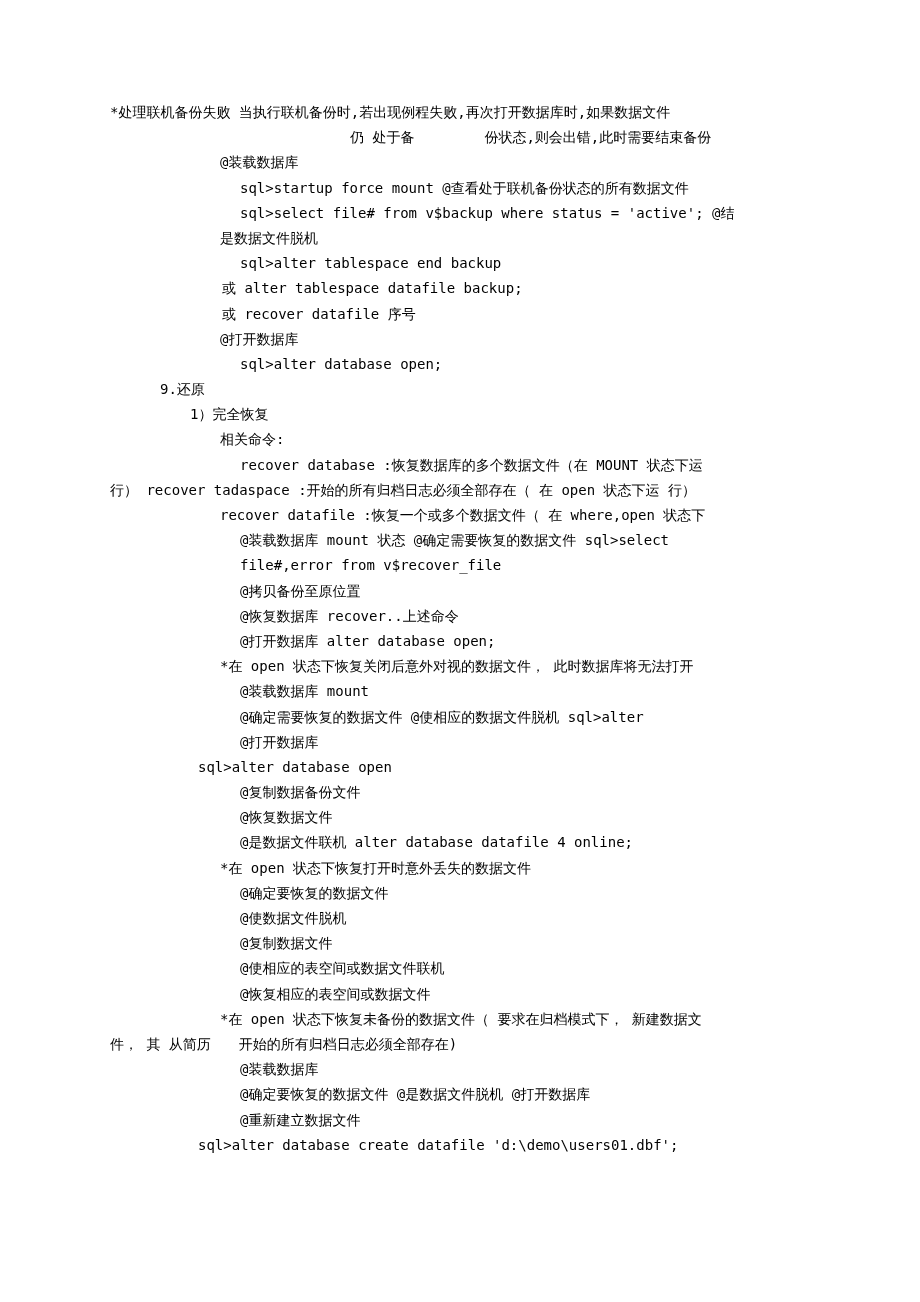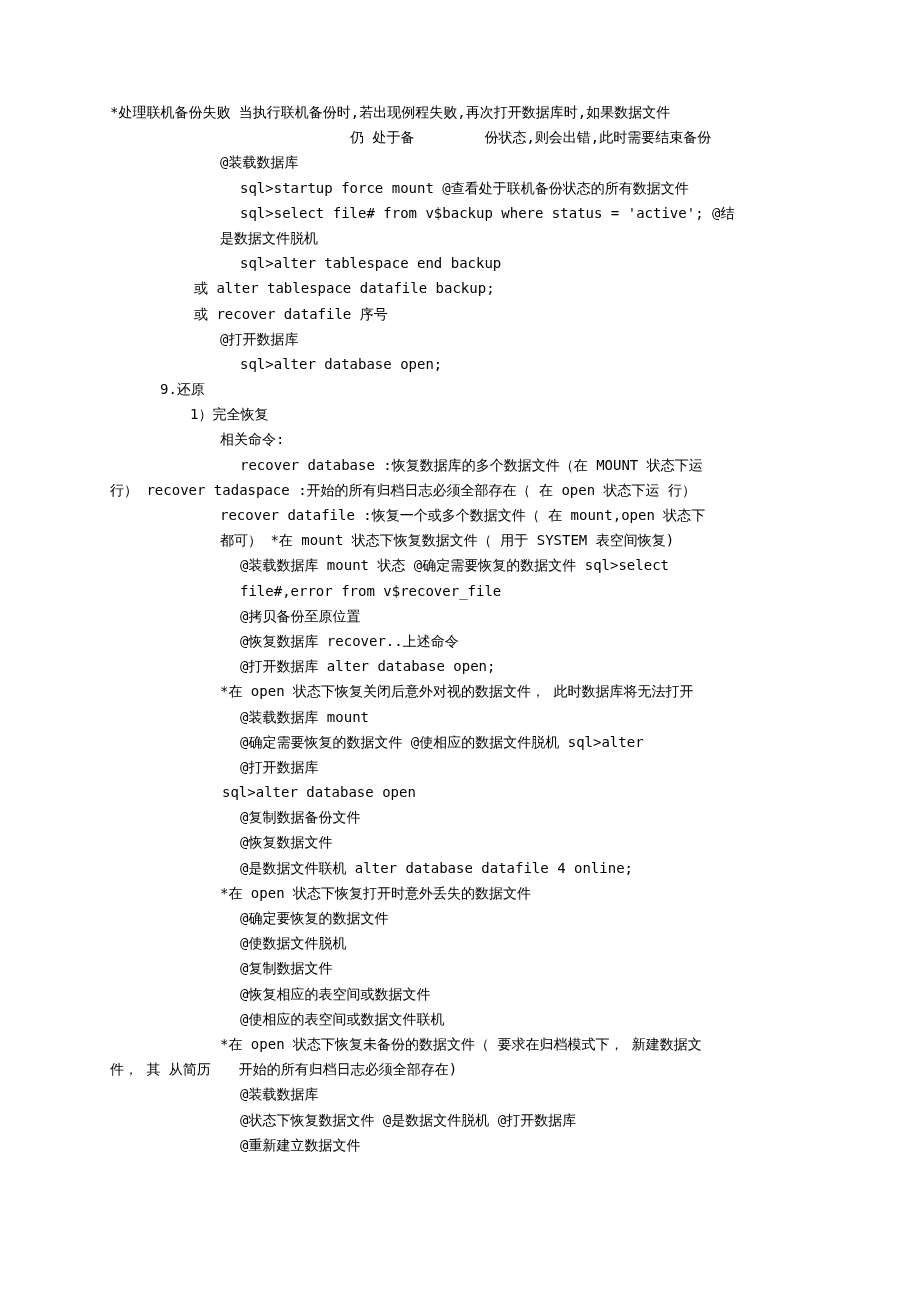--- a/index.html
+++ b/index.html
@@ -1,22 +1,22 @@
 <!DOCTYPE html>
 <html><head>
 <meta charset="utf-8">
 <style>
 html,body{margin:0;padding:0;background:#fff}
 body{width:920px;height:1302px;font-family:"SimSun","Songti SC","MS Mincho",monospace;font-size:14px;line-height:1.8;color:#000;box-sizing:border-box;padding:100px 110px 0 110px}
 .l{display:block}
 .i0{margin-left:0}
 .i1{margin-left:110px}
 .i2{margin-left:130px}
-.i3{margin-left:84px}
-.i4{margin-left:112px}
+.i3{margin-left:112px}
+.i4{margin-left:88px}
 .i5{margin-left:50px}
 .i6{margin-left:80px}
 .ix{margin-left:240px}
 </style>
 </head>
 <body>
 
 <div id="doc">
     <div class="l i0">*处理联机备份失败 当执行联机备份时,若出现例程失败,再次打开数据库时,如果数据文件</div>
     <div class="l ix">仍 处于备　　　　　份状态,则会出错,此时需要结束备份</div>
@@ -27,39 +27,39 @@
     <div class="l i2">sql&gt;alter tablespace end backup</div>
     <div class="l i3">或 alter tablespace datafile backup;</div>
     <div class="l i3">或 recover datafile 序号</div>
     <div class="l i1">@打开数据库</div>
     <div class="l i2">sql&gt;alter database open;</div>
     <div class="l i5">9.还原</div>
     <div class="l i6">1）完全恢复</div>
     <div class="l i1">相关命令:</div>
     <div class="l i2">recover database :恢复数据库的多个数据文件（在 MOUNT 状态下运</div>
     <div class="l i0">行） recover tadaspace :开始的所有归档日志必须全部存在（ 在 open 状态下运 行）</div>
-    <div class="l i1">recover datafile :恢复一个或多个数据文件（ 在 mount,open 状态下</div>
-    <div class="l i1">都可） *在 mount 状态下恢复数据文件（ 用于 SYSTEM 表空间恢复)</div>
+    <div class="l i1">recover datafile :恢复一个或多个数据文件（ 在 where,open 状态下</div>
     <div class="l i2">@装载数据库 mount 状态 @确定需要恢复的数据文件 sql&gt;select </div>
     <div class="l i2">file#,error from v$recover_file</div>
     <div class="l i2">@拷贝备份至原位置</div>
     <div class="l i2">@恢复数据库 recover..上述命令</div>
     <div class="l i2">@打开数据库 alter database open;</div>
     <div class="l i1">*在 open 状态下恢复关闭后意外对视的数据文件， 此时数据库将无法打开</div>
     <div class="l i2">@装载数据库 mount</div>
     <div class="l i2">@确定需要恢复的数据文件 @使相应的数据文件脱机 sql&gt;alter </div>
     <div class="l i2">@打开数据库</div>
     <div class="l i4">sql&gt;alter database open</div>
     <div class="l i2">@复制数据备份文件</div>
     <div class="l i2">@恢复数据文件</div>
     <div class="l i2">@是数据文件联机 alter database datafile 4 online;</div>
     <div class="l i1">*在 open 状态下恢复打开时意外丢失的数据文件</div>
     <div class="l i2">@确定要恢复的数据文件</div>
     <div class="l i2">@使数据文件脱机</div>
     <div class="l i2">@复制数据文件</div>
+    <div class="l i2">@使相应的表空间或数据文件联机</div>
     <div class="l i2">@恢复相应的表空间或数据文件</div>
-    <div class="l i2">@使相应的表空间或数据文件联机</div>
     <div class="l i1">*在 open 状态下恢复未备份的数据文件（ 要求在归档模式下， 新建数据文</div>
     <div class="l i0">件， 其 从简历　　开始的所有归档日志必须全部存在)</div>
     <div class="l i2">@装载数据库</div>
-    <div class="l i2">@状态下恢复数据文件 @是数据文件脱机 @打开数据库</div>
+    <div class="l i2">@确定要恢复的数据文件 @是数据文件脱机 @打开数据库</div>
     <div class="l i2">@重新建立数据文件</div>
+    <div class="l i4">sql&gt;alter database create datafile 'd:\demo\users01.dbf';</div>
   </div>
 
 </body></html>

